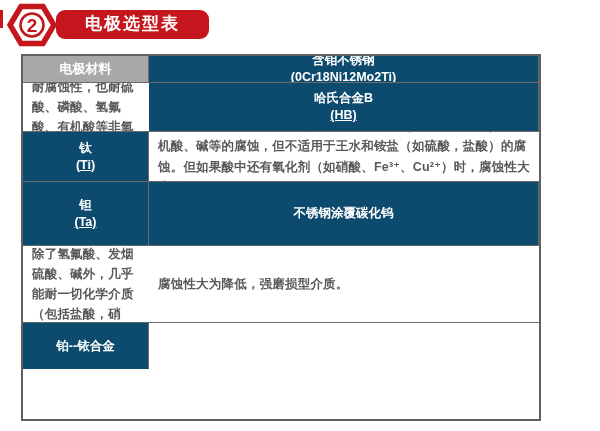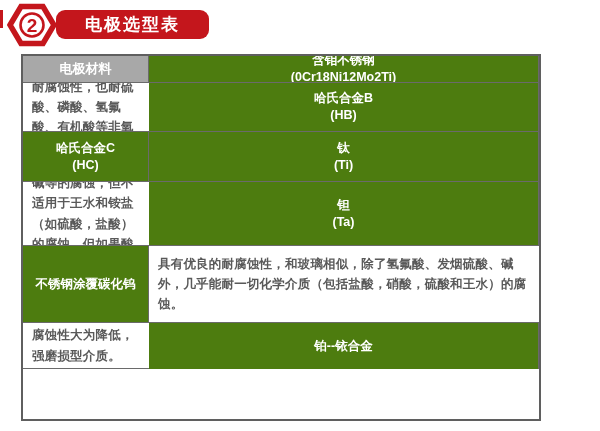--- a/index.html
+++ b/index.html
@@ -24,21 +24,21 @@
     width: 50px; height: 44px;
   }
   .badge svg { display: block; }
 
   
   .banner {
     position: absolute; left: 56px; top: 10px;
     width: 153px; height: 29px;
     background: #c4161c;
     border-radius: 9px;
-    display: flex; align-items: center; justify-content: center;
+    display: flex; align-items: center; justify-content: center; font-family: Liberation Mono, monospace;
   }
   .banner-label {
     color: #ffffff; font-size: 17px; font-weight: bold;
     letter-spacing: 2px; line-height: 1;
   }
 
   
   .sel-table {
     position: absolute; left: 21px; top: 54px;
     width: 520px; height: 367px;
@@ -49,21 +49,21 @@
     background: #ffffff;
   }
   .cell {
     border-right: 1px solid #6a6a6a;
     border-bottom: 1px solid #6a6a6a;
     overflow: hidden;
   }
   .cell.last-col { border-right: none; }
   .cell.last-row { border-bottom: none; }
   .mat-cell {
-    background: #4d7c0f;
+    background: #0c4a6e;
     color: #ffffff;
     font-weight: bold;
     font-size: 12.5px;
     display: flex; flex-direction: column;
     align-items: center; justify-content: center;
     text-align: center;
     line-height: 1.35;
     padding: 1px 2px;
   }
   .head-cell {
@@ -76,21 +76,21 @@
   .desc-cell {
     background: #ffffff;
     color: #595959;
     font-size: 12.5px;
     font-weight: bold;
     display: flex; align-items: center;
     line-height: 1.62;
     padding: 1px 9px;
     letter-spacing: 0.2px;
   }
-  .mat-line2 { display: block; }
+  .mat-line2 { display: block; text-decoration: underline; }
 </style>
 </head>
 <body>
 
 <div class="stage">
 
   <div class="edge-bar"></div>
 
   <div class="badge">
     <svg width="50" height="44" viewBox="0 0 50 44">
@@ -114,24 +114,20 @@
     </div>
 
     <div class="cell desc-cell last-col">
       <span>对沸点以下一切浓度的盐酸有良好的耐腐蚀性，也耐硫酸、磷酸、氢氟酸、有机酸等非氧化酸、碱、非氧化盐液的腐蚀。</span>
     </div>
     <div class="cell mat-cell">
       <span>哈氏合金B</span>
       <span class="mat-line2">(HB)</span>
     </div>
 
-    <div class="cell mat-cell">
-      <span>哈氏合金C</span>
-      <span class="mat-line2">(HC)</span>
-    </div>
 
     <div class="cell mat-cell">
       <span>钛</span>
       <span class="mat-line2">(Ti)</span>
     </div>
     <div class="cell desc-cell last-col">
       <span>能耐海水，各种氧化物和次氯酸、氧化型酸（包括发烟硝酸）、有机酸、碱等的腐蚀，但不适用于王水和铵盐（如硫酸，盐酸）的腐蚀。但如果酸中还有氧化剂（如硝酸、Fe³⁺、Cu²⁺）时，腐蚀性大为降低。</span>
     </div>
 
     <div class="cell mat-cell">

